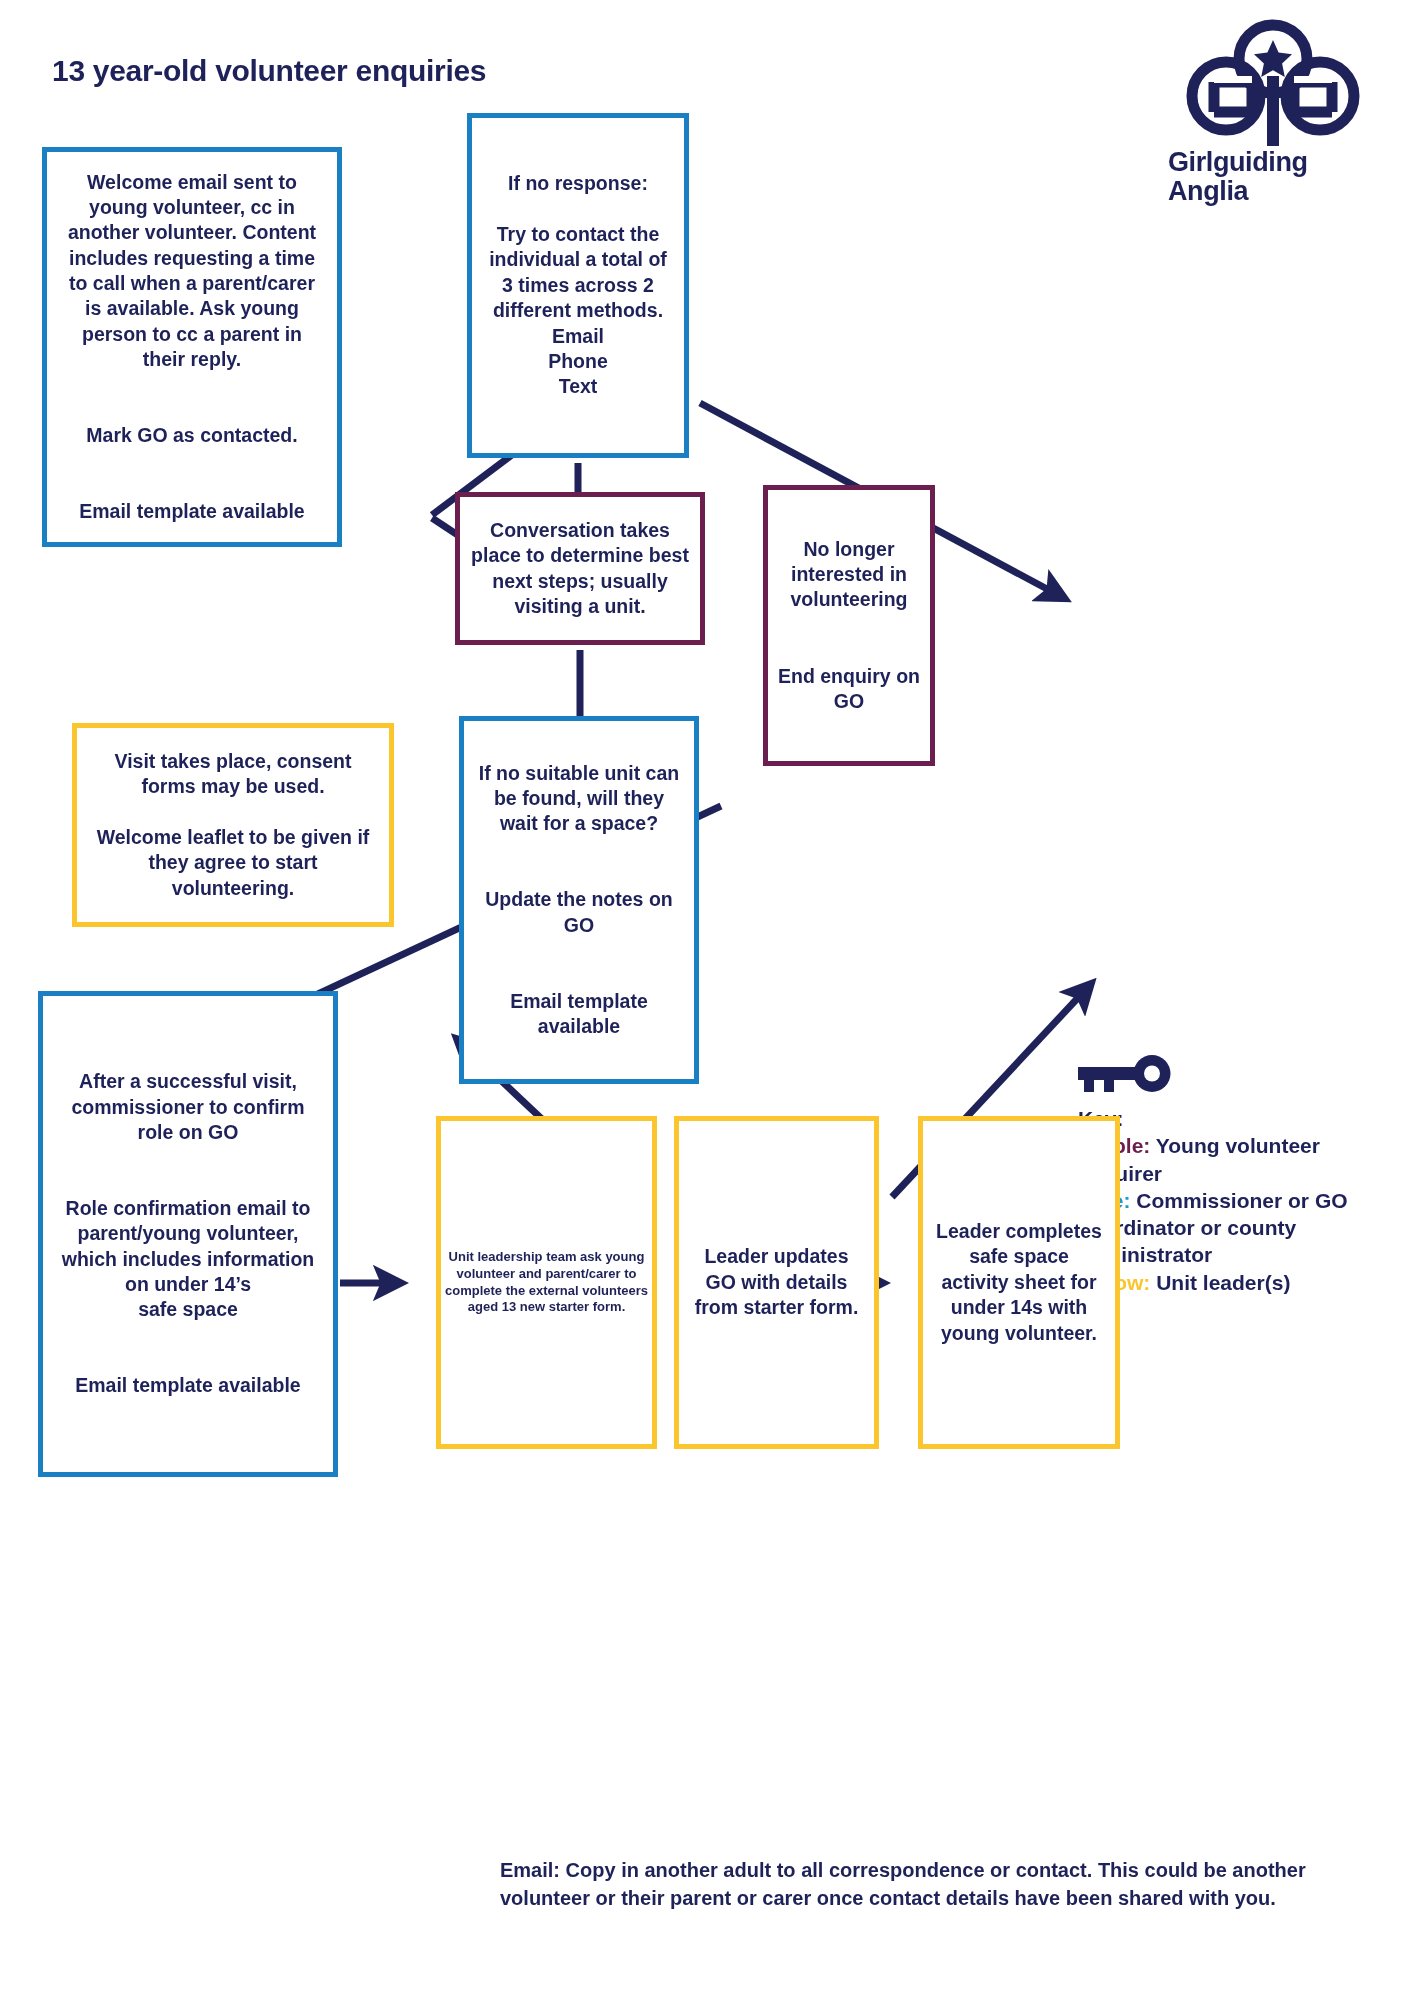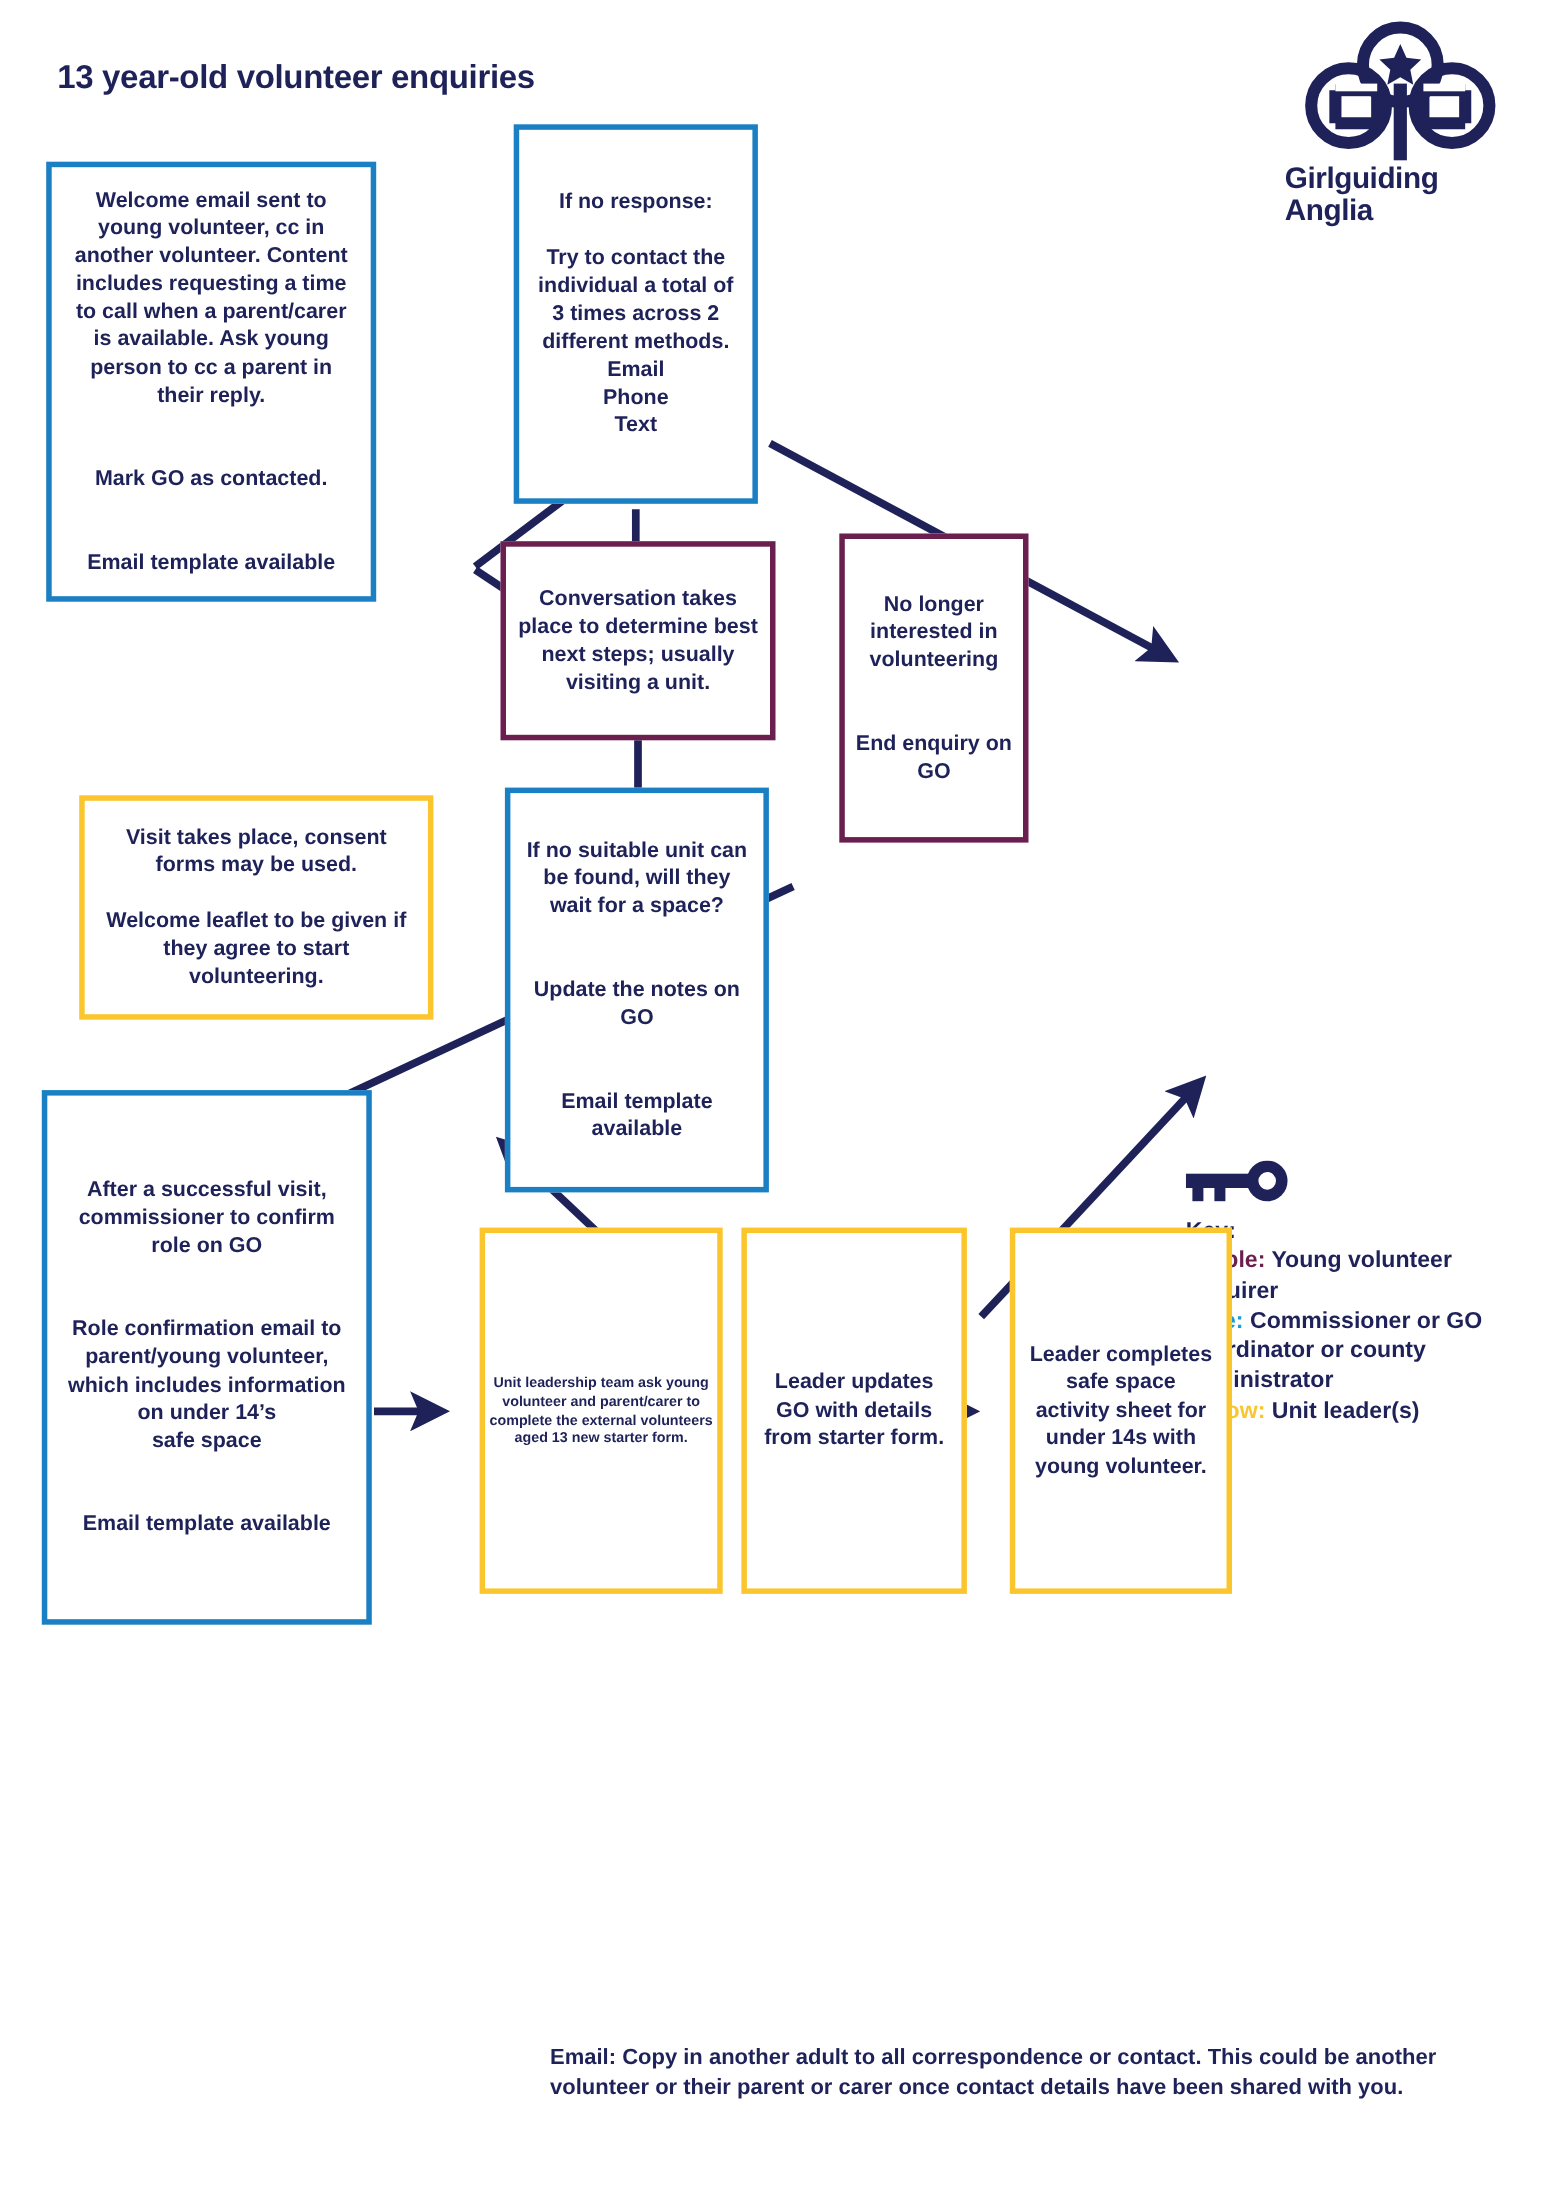--- a/index.html
+++ b/index.html
@@ -64,21 +64,21 @@
     z-index: 3;
   }
   .box .txt { width: 100%; white-space: pre-line; }
   .b-blue   { border: 5px solid #1b7fc4; }
   .b-purple { border: 5px solid #6b1f4e; }
   .b-yellow { border: 5px solid #fbc62d; margin-left: 36px; }
 
   
   #box-welcome        { left: 42px;  top: 147px;  width: 300px; height: 400px; font-size: 19.5px; padding: 0 14px; }
   #box-no-response    { left: 467px; top: 113px;  width: 222px; height: 345px; font-size: 19.5px; padding: 0 10px; }
-  #box-conversation   { left: 455px; top: 492px;  width: 250px; height: 181px; font-size: 19.5px; padding: 0 10px; }
+  #box-conversation   { left: 455px; top: 492px;  width: 250px; height: 153px; font-size: 19.5px; padding: 0 10px; }
   #box-not-interested { left: 763px; top: 485px;  width: 172px; height: 281px; font-size: 19.5px; padding: 0 10px; }
   #box-visit          { left: 36px;  top: 723px;  width: 322px; height: 204px; font-size: 19.5px; padding: 0 12px; }
   #box-no-unit        { left: 459px; top: 716px;  width: 240px; height: 368px; font-size: 19.5px; padding: 0 10px; }
   #box-after-visit    { left: 38px;  top: 991px;  width: 300px; height: 486px; font-size: 19.5px; padding: 0 12px; text-align: center; }
   #box-unit-team      { left: 400px; top: 1116px; width: 221px; height: 333px; font-size: 13px; padding: 0 3px; }
   #box-leader-updates { left: 638px; top: 1116px; width: 205px; height: 333px; font-size: 19.5px; padding: 0 10px; }
   #box-leader-safe    { left: 882px; top: 1116px; width: 202px; height: 333px; font-size: 19.5px; padding: 0 10px; }
 
   
   #arrows {

